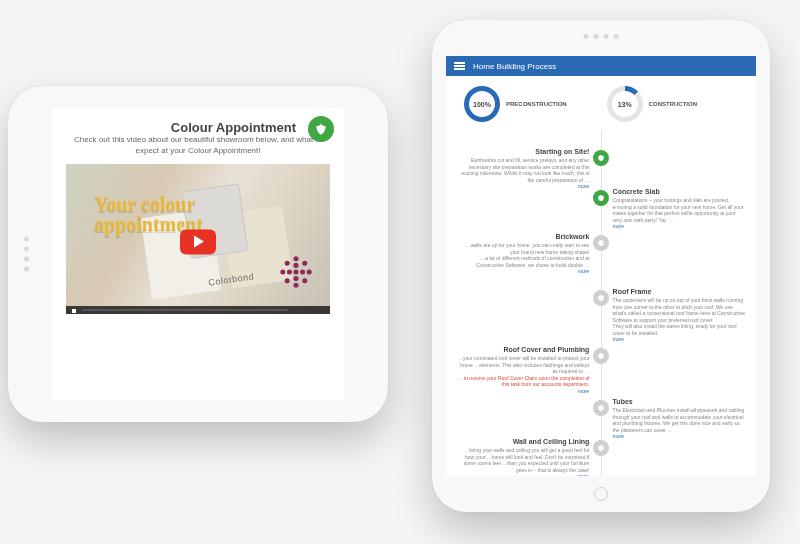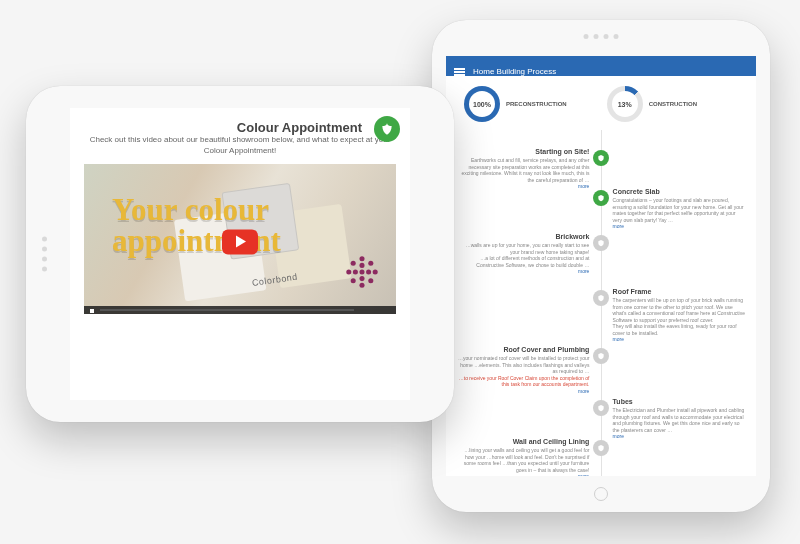--- a/index.html
+++ b/index.html
@@ -4,53 +4,53 @@
 <style>
 *{margin:0;padding:0;box-sizing:border-box}
 body{width:800px;height:544px;background:#f5f5f5;font-family:Arial,Helvetica,sans-serif;position:relative;overflow:hidden}
 
 
 .tablet{position:absolute;background:#f8f8f8;border-radius:34px;box-shadow:0 18px 40px rgba(0,0,0,.22),0 0 1px rgba(0,0,0,.2);padding:22px 44px}
 .tablet .screen{background:#fff;width:100%;height:100%;overflow:hidden;position:relative}
 .tablet .dots{position:absolute;display:flex;flex-direction:column;gap:5px}
 .tablet .dots span{width:5px;height:5px;border-radius:50%;background:#d9d9d9}
 
-.tablet-left{left:26px;top:86px;width:428px;height:336px;z-index:2}
+.tablet-left{left:8px;top:86px;width:380px;height:336px;z-index:2}
 .tablet-left .dots{left:16px;top:50%;transform:translateY(-50%)}
 
 .tablet-right{left:432px;top:20px;width:338px;height:492px;padding:36px 14px;z-index:1}
 .tablet-right .dots{flex-direction:row;left:50%;top:14px;transform:translateX(-50%)}
 .tablet-right .home{position:absolute;bottom:11px;left:50%;transform:translateX(-50%);width:14px;height:14px;border:1.5px solid #d0d0d0;border-radius:50%}
 
 
 .left-content{padding:12px 14px 0 14px;font-size:9px;color:#555;position:relative;height:100%}
 .left-badge{position:absolute;right:10px;top:8px;width:26px;height:26px;border-radius:50%;background:#3fa845;display:flex;align-items:center;justify-content:center}
 .left-badge svg{width:14px;height:14px;fill:#fff}
 .left-h1{font-size:13px;color:#444;text-align:right;margin-right:34px;font-weight:600}
 .left-h2{font-size:9px;color:#8c2a60;text-align:right;margin-right:34px;font-weight:700;margin-bottom:8px}
 .left-p{text-align:center;line-height:1.35;margin-bottom:7px;font-size:8px;color:#666}
 .video{position:relative;width:100%;height:150px;margin-top:6px;background:linear-gradient(120deg,#cfd3c3 0%,#d8c9b3 30%,#e8e2d6 50%,#ded5c5 70%,#c7c0b4 100%);overflow:hidden}
 .video .samples{position:absolute;left:30%;top:14%;width:55%;height:78%;transform:rotate(-8deg)}
 .video .card{position:absolute;border-radius:3px}
 .video .c1{left:0;top:20%;width:48%;height:70%;background:#f2efe9}
 .video .c2{left:30%;top:2%;width:40%;height:58%;background:#dcdad7;border:1px solid #c8c6c2}
 .video .c3{left:56%;top:26%;width:42%;height:64%;background:#e9e2cf}
 .video .brand{position:absolute;bottom:14%;left:40%;font-size:9px;color:#6a6a6a;letter-spacing:.5px}
-.video-title{position:absolute;left:28px;top:30px;font-size:31px;font-weight:900;color:#e8b838;line-height:1.02;font-family:Georgia,serif;text-shadow:0 2px 0 rgba(0,0,0,.15)}
+.video-title{position:absolute;left:28px;top:30px;font-size:20px;font-weight:900;color:#e8b838;line-height:1.02;font-family:Georgia,serif;text-shadow:0 2px 0 rgba(0,0,0,.15)}
 .play{position:absolute;left:50%;top:52%;transform:translate(-50%,-50%);width:36px;height:25px;background:#e63225;border-radius:6px;display:flex;align-items:center;justify-content:center}
 .play:before{content:"";border-left:10px solid #fff;border-top:6px solid transparent;border-bottom:6px solid transparent;margin-left:2px}
 .flower{position:absolute;right:12px;bottom:20px;width:44px;height:44px}
 .flower circle{fill:#8c2a60}
 .vbar{position:absolute;bottom:0;left:0;right:0;height:8px;background:rgba(30,30,30,.85)}
 .vbar:before{content:"";position:absolute;left:6px;top:3px;width:4px;height:4px;background:#fff}
 .vbar:after{content:"";position:absolute;left:16px;right:42px;top:3px;height:2px;background:#555}
 
 
 .right-content{font-size:6px;color:#666;height:100%;overflow:hidden}
-.topbar{background:#2a69b3;color:#fff;height:20px;display:flex;align-items:flex-end;padding:0 8px;font-size:8px}
+.topbar{background:#2a69b3;color:#fff;height:20px;display:flex;align-items:center;padding:0 8px;font-size:8px}
 .topbar .menu{width:11px;height:8px;background:linear-gradient(#fff 0 2px,transparent 2px 3px,#fff 3px 5px,transparent 5px 6px,#fff 6px 8px);margin-right:8px}
 .gauges{display:flex;gap:40px;padding:10px 18px 6px}
 .gauge{display:flex;align-items:center;gap:6px}
 .ring{width:36px;height:36px;border-radius:50%;position:relative}
 .ring-100{background:conic-gradient(#2a69b3 0 100%, #e4e4e4 0)}
 .ring-13{background:conic-gradient(#2a69b3 0 13%, #e4e4e4 0)}
 .ring:before{content:"";position:absolute;inset:5px;background:#fff;border-radius:50%}
 .ring span{position:absolute;inset:0;display:flex;align-items:center;justify-content:center;font-size:7px;color:#444;font-weight:700}
 .gauge-lab{font-size:6px;color:#555;font-weight:700}
 .gauge-sub{font-size:4px;color:#aaa}

